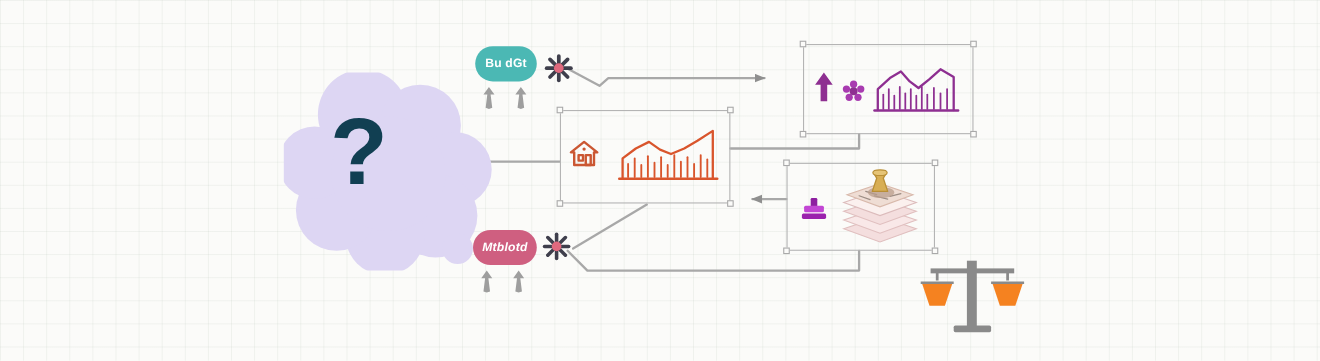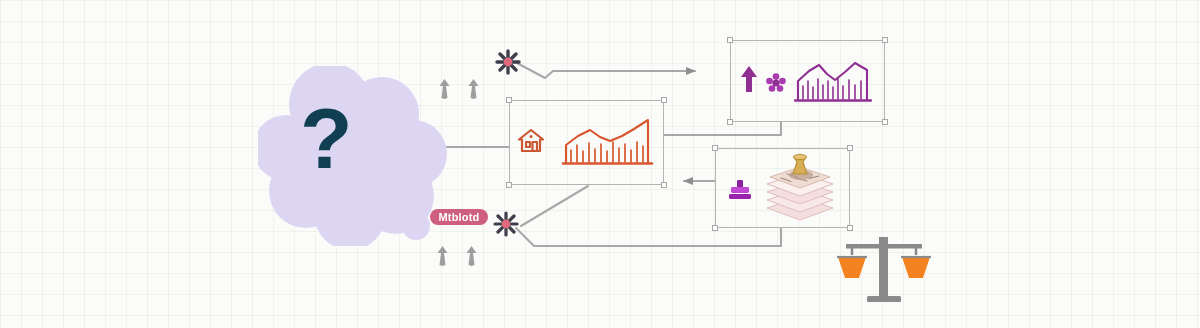--- a/index.html
+++ b/index.html
@@ -114,34 +114,37 @@
         <circle cx="92" cy="148" r="36"></circle>
         <circle cx="48" cy="125" r="37"></circle>
         <circle cx="28" cy="82" r="33"></circle>
         <circle cx="95" cy="92" r="52"></circle>
         <circle cx="158" cy="160" r="14"></circle>
       </g>
     </svg>
   </div>
   <div id="qmark">?</div>
 
+  <div class="pill pill-teal" style="left:432px;top:42px;width:56px;height:32px;">
+    <span>Bu dGt</span>
+  </div>
   <div class="cursors" style="left:438px;top:78px;">
     <span class="cursor">
       <svg width="13" height="22" viewBox="0 0 13 22" xmlns="http://www.w3.org/2000/svg">
         <path d="M6.5,1 L11.5,8 L8,8 L9.5,20 L6.5,21 L3.5,20 L5,8 L1.5,8 Z" fill="#9e9e9e"></path>
       </svg>
     </span>
     <span class="cursor">
       <svg width="13" height="22" viewBox="0 0 13 22" xmlns="http://www.w3.org/2000/svg">
         <path d="M6.5,1 L11.5,8 L8,8 L9.5,20 L6.5,21 L3.5,20 L5,8 L1.5,8 Z" fill="#9e9e9e"></path>
       </svg>
     </span>
   </div>
 
-  <div class="pill pill-pink" style="left:430px;top:209px;width:58px;height:16px;">
+  <div class="pill pill-pink" style="left:430px;top:209px;width:58px;height:32px;font-style:italic;">
     <span>Mtblotd</span>
   </div>
   <div class="cursors" style="left:436px;top:245px;">
     <span class="cursor">
       <svg width="13" height="22" viewBox="0 0 13 22" xmlns="http://www.w3.org/2000/svg">
         <path d="M6.5,1 L11.5,8 L8,8 L9.5,20 L6.5,21 L3.5,20 L5,8 L1.5,8 Z" fill="#9e9e9e"></path>
       </svg>
     </span>
     <span class="cursor">
       <svg width="13" height="22" viewBox="0 0 13 22" xmlns="http://www.w3.org/2000/svg">

